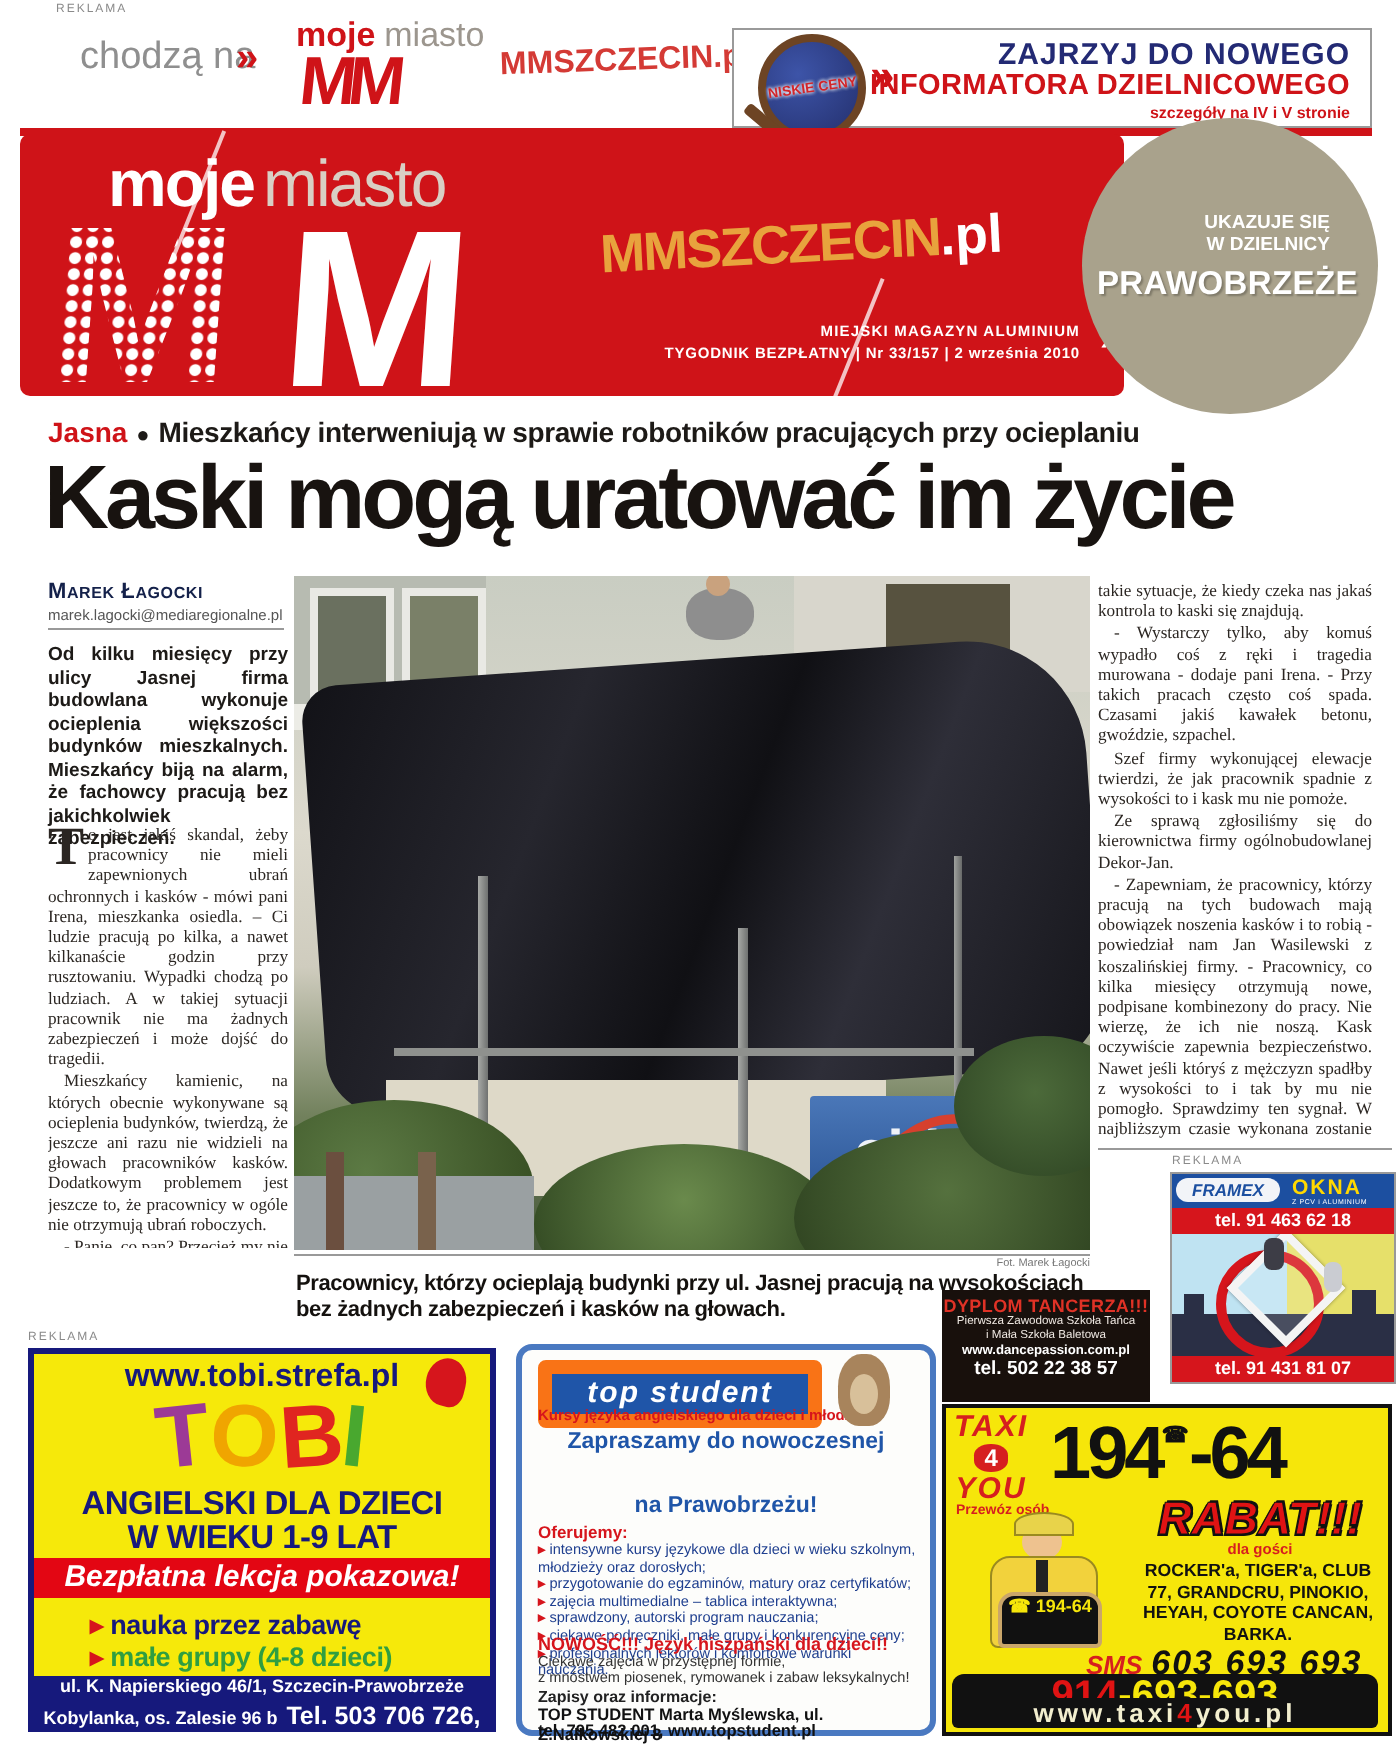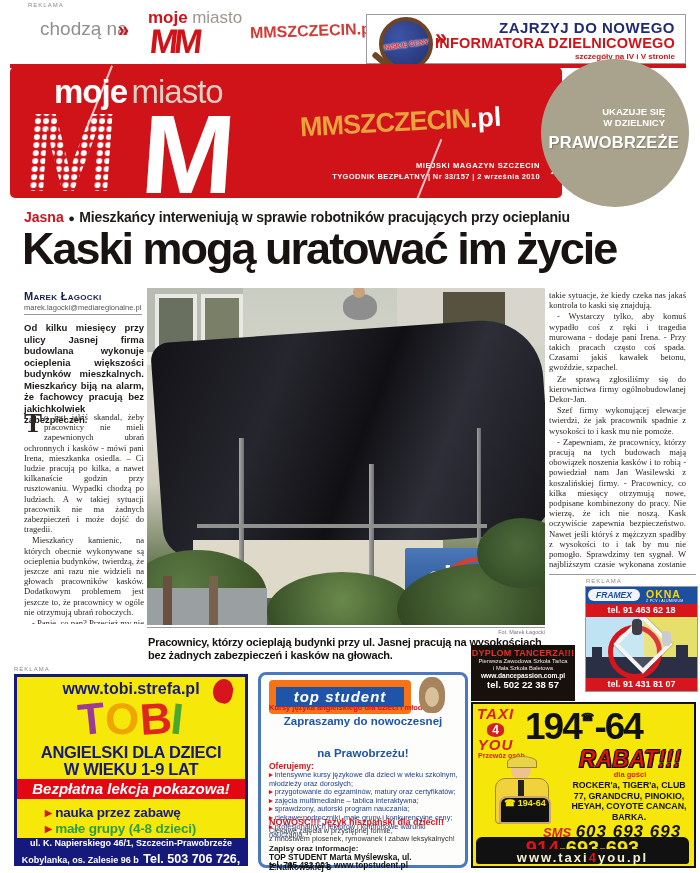--- a/index.html
+++ b/index.html
@@ -159,21 +159,21 @@
         <pattern id="dotp" width="8" height="8" patternUnits="userSpaceOnUse">
           <circle cx="4" cy="4" r="3" fill="#ffffff"></circle>
         </pattern>
       </defs>
       <text x="0" y="98" font-family="Liberation Sans, sans-serif" font-weight="bold" font-size="112" fill="url(#dotp)" transform="skewX(-4)">M</text>
       <text x="118" y="100" font-family="Liberation Sans, sans-serif" font-weight="bold" font-size="112" fill="#ffffff" transform="skewX(-4)">M</text>
     </svg>
     <div class="abs" style="left:290px;top:40px;transform:rotate(-3deg);">
       <span class="mh-site-mm">MMSZCZECIN</span><span class="mh-site-pl">.pl</span>
     </div>
-    <div class="abs mh-mag" style="right:22px;top:94px;">MIEJSKI MAGAZYN SZCZECIN</div>
+    <div class="abs mh-mag" style="right:22px;top:94px;">MIEJSKI MAGAZYN ALUMINIUM</div>
     <div class="abs mh-issue" style="right:22px;top:105px;">TYGODNIK BEZPŁATNY | Nr 33/157 | 2 września 2010</div>
     <div class="abs chev" style="right:4px;top:92px;font-size:18px;color:#fff;">»</div>
   </div>
 
   <div class="abs badge" style="left:541px;top:59px;">
     <div class="abs badge-small" style="right:24px;top:48px;">
       <div>UKAZUJE SIĘ</div>
       <div>W DZIELNICY</div>
     </div>
     <div class="abs badge-big" style="right:10px;top:74px;">PRAWOBRZEŻE</div>
@@ -228,22 +228,22 @@
     <div class="abs" style="left:62px;top:288px;width:9px;height:49px;background:#79624c;"></div>
   </div>
   <div class="abs rule" style="left:147px;top:627px;width:398px;"></div>
   <div class="abs photocredit" style="left:445px;top:629px;width:100px;text-align:right;">Fot. Marek Łagocki</div>
 
   <div class="abs caption" style="left:148px;top:636px;width:396px;">Pracownicy, którzy ocieplają budynki przy ul. Jasnej pracują na wysokościach bez żadnych zabezpieczeń i kasków na głowach.</div>
 
   <div class="abs bodycol" style="left:549px;top:290px;width:137px;height:280px;overflow:hidden;">
     <p>takie sytuacje, że kiedy czeka nas jakaś kontrola to kaski się znajdują.</p>
     <p class="ind">- Wystarczy tylko, aby komuś wypadło coś z ręki i tragedia murowana - dodaje pani Irena. - Przy takich pracach często coś spada. Czasami jakiś kawałek betonu, gwoździe, szpachel.</p>
+    <p class="ind">Szef firmy wykonującej elewacje twierdzi, że jak pracownik spadnie z wysokości to i kask mu nie pomoże.</p>
     <p class="ind">Ze sprawą zgłosiliśmy się do kierownictwa firmy ogólnobudowlanej Dekor-Jan.</p>
-    <p class="ind">Szef firmy wykonującej elewacje twierdzi, że jak pracownik spadnie z wysokości to i kask mu nie pomoże.</p>
     <p class="ind">- Zapewniam, że pracownicy, którzy pracują na tych budowach mają obowiązek noszenia kasków i to robią - powiedział nam Jan Wasilewski z koszalińskiej firmy. - Pracownicy, co kilka miesięcy otrzymują nowe, podpisane kombinezony do pracy. Nie wierzę, że ich nie noszą. Kask oczywiście zapewnia bezpieczeństwo. Nawet jeśli któryś z mężczyzn spadłby z wysokości to i tak by mu nie pomogło. Sprawdzimy ten sygnał. W najbliższym czasie wykonana zostanie kontrola tej budowy.</p>
   </div>
   <div class="abs rule" style="left:549px;top:574px;width:147px;"></div>
   <div class="abs adlabel" style="left:586px;top:578px;">REKLAMA</div>
 
   <div class="abs fx" style="left:585px;top:586px;width:111px;height:104px;">
     <div class="abs fx-bar" style="left:0;top:0;width:111px;height:17px;">
       <div class="abs fx-logo" style="left:2px;top:2px;width:52px;height:12px;line-height:12px;">FRAMEX</div>
       <div class="abs fx-okna" style="left:60px;top:1px;">OKNA</div>
       <div class="abs fx-okna-sub" style="left:60px;top:12px;">Z PCV i ALUMINIUM</div>

